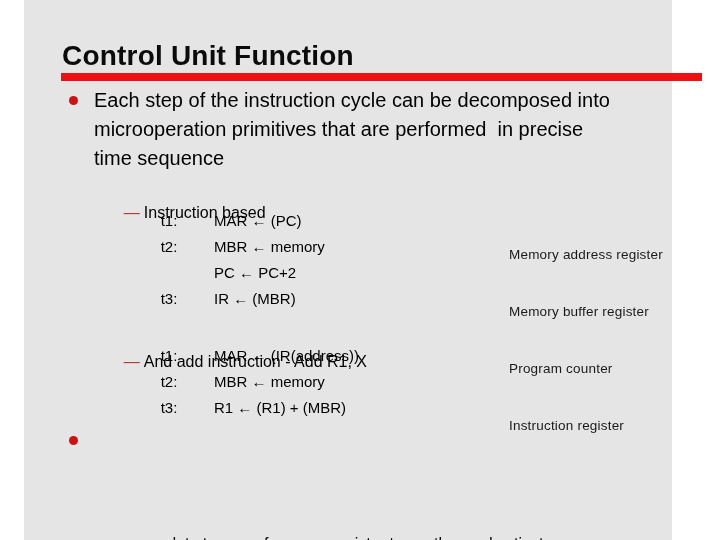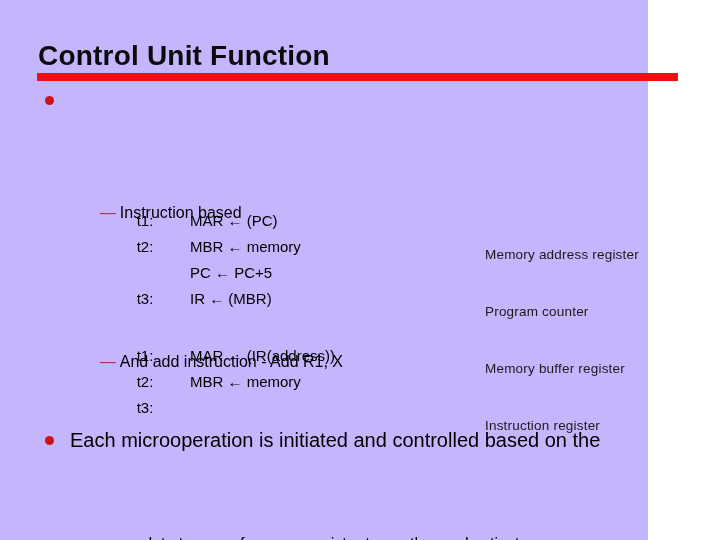--- a/index.html
+++ b/index.html
@@ -6,21 +6,22 @@
   body {
     width: 720px; height: 540px;
     background: #ffffff;
     font-family: "Liberation Sans", sans-serif;
     color: #000;
     overflow: hidden;
   }
   .slide {
     position: relative;
     width: 648px; height: 540px;
-    background: #c4b5fd;
+    background: #e5e5e5;
+    margin-left: 24px;
   }
   .pre { white-space: pre; }
 
   .title {
     position: absolute; left: 38px; top: 40px;
     font-size: 28px; font-weight: bold; color: #0b0b0b;
     letter-spacing: 0.2px; white-space: pre;
   }
   .title-bar {
     position: absolute; left: 37px; top: 73px;
@@ -77,66 +78,70 @@
 </style>
 </head>
 <body>
 
 <div class="slide">
 
   <div class="title">Control Unit Function</div>
   <div class="title-bar"></div>
 
   <span class="bullet-dot dot-1"></span>
+  <div class="bullet-text bullet-1">
+    <div class="pre">Each step of the instruction cycle can be decomposed into</div>
+    <div class="pre">microoperation primitives that are performed  in precise</div>
+    <div class="pre">time sequence</div>
+  </div>
 
   <div class="sub-heading sub-fetch">
     <span class="dash">—</span><span>Instruction based</span>
   </div>
 
   <div class="microop-table table-fetch">
     <div class="microop-row">
       <span class="time-label">t1:</span><span>MAR ← (PC)</span>
     </div>
     <div class="microop-row">
       <span class="time-label">t2:</span><span>MBR ← memory</span>
     </div>
     <div class="microop-row">
-      <span class="time-label"></span><span>PC ← PC+5</span>
+      <span class="time-label"></span><span>PC ← PC+2</span>
     </div>
     <div class="microop-row">
       <span class="time-label">t3:</span><span>IR ← (MBR)</span>
     </div>
   </div>
 
   <div class="register-list">
     <div>Memory address register</div>
+    <div>Memory buffer register</div>
     <div>Program counter</div>
-    <div>Memory buffer register</div>
     <div>Instruction register</div>
   </div>
 
   <div class="sub-heading sub-add">
     <span class="dash">—</span><span>And add instruction - Add R1, X</span>
   </div>
 
   <div class="microop-table table-add">
     <div class="microop-row">
       <span class="time-label">t1:</span><span>MAR ← (IR(address))</span>
     </div>
     <div class="microop-row">
       <span class="time-label">t2:</span><span>MBR ← memory</span>
     </div>
     <div class="microop-row">
-      <span class="time-label">t3:</span>
+      <span class="time-label">t3:</span><span>R1 ← (R1) + (MBR)</span>
     </div>
   </div>
 
   <span class="bullet-dot dot-2"></span>
   <div class="bullet-text bullet-2">
-    <div class="pre">Each microoperation is initiated and controlled based on the</div>
   </div>
 
   <div class="sub3">
     <div class="sub3-row">
       <span class="dash">—</span><span>cause data to move from one register to another and activate</span>
     </div>
     
   </div>
 
 </div>

